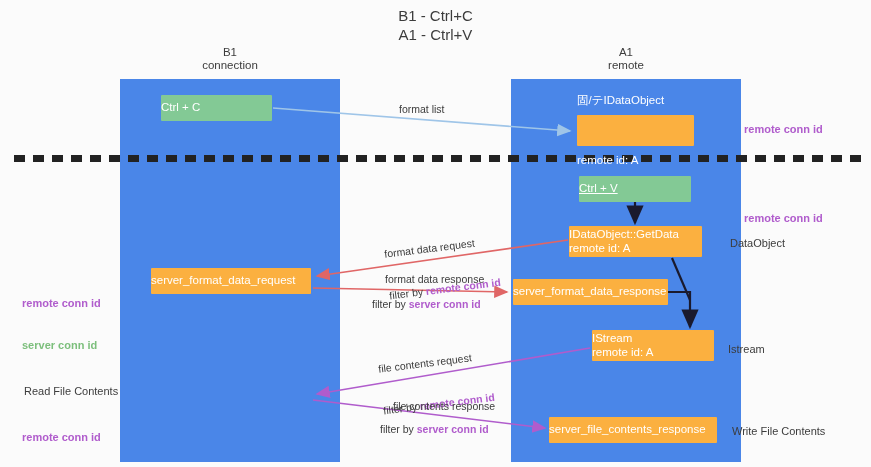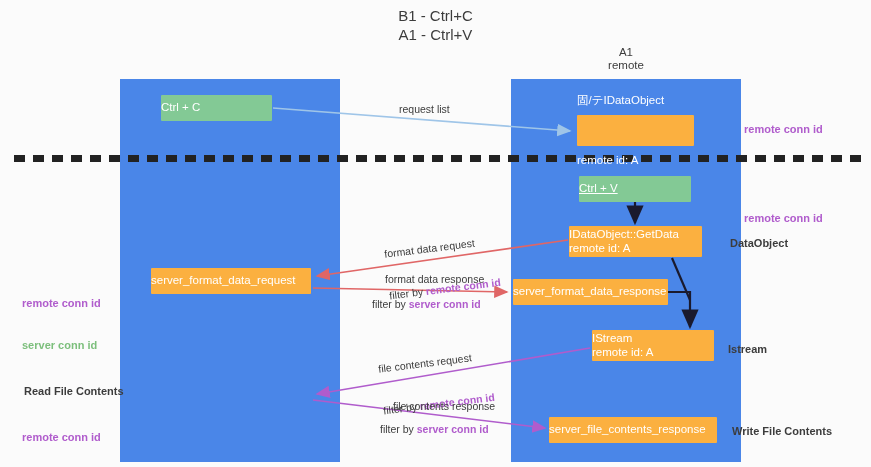--- a/index.html
+++ b/index.html
@@ -67,21 +67,21 @@
   #n-sfdreq  {left:151px;top:268px;width:160px;height:26px;}
   #n-sfdres  {left:513px;top:279px;width:155px;height:26px;}
   #n-istream {left:592px;top:330px;width:122px;height:31px;}
   #n-sfcreq  {left:151px;top:384px;width:160px;height:26px;}
   #n-sfcres  {left:549px;top:417px;width:168px;height:26px;}
 
   
   .ann{font-size:11px;line-height:14px;white-space:pre;}
   .purple{color:#b05ccc;font-weight:bold;}
   .greenid{color:#7cbf7c;font-weight:bold;}
-  .plain{color:#3c3c3c;font-weight:bold;}
+  .plain{color:#3c3c3c;}
 
   #lg-r1{left:744px;top:122px;}
   #lg-r2{left:744px;top:211px;}
   #lg-dataobject{left:730px;top:236px;color:#3c3c3c;}
   #lg-istream{left:728px;top:342px;color:#3c3c3c;}
   #lg-writefile{left:732px;top:424px;color:#3c3c3c;}
 
   #lg-l1{left:22px;top:268px;}
   #lg-read{left:24px;top:384px;color:#3c3c3c;}
   #lg-l2{left:22px;top:402px;}
@@ -106,20 +106,22 @@
   svg#wires{position:absolute;left:0;top:0;width:871px;height:467px;pointer-events:none;}
 </style>
 </head>
 <body>
 
 <div id="stage">
 
   <div class="abs" id="title">B1 - Ctrl+C
 A1 - Ctrl+V</div>
 
+  <div class="abs col-head" id="head-b1">B1
+connection</div>
   <div class="abs col-head" id="head-a1">A1
 remote</div>
 
   <div class="abs band" id="band-b1"></div>
   <div class="abs band" id="band-a1"></div>
 
   <svg id="wires" viewBox="0 0 871 467">
     <defs>
       <marker id="ah-blue" markerWidth="9" markerHeight="9" refX="8" refY="4.5" orient="auto">
         <path d="M0,0.6 L9,4.5 L0,8.4 z" fill="#9fc5e8"></path>
@@ -183,21 +185,21 @@
   <div class="abs node orange" id="n-istream">
     <span>IStream</span>
     <span class="l2">remote id: A</span>
   </div>
 
 
   <div class="abs node orange" id="n-sfcres">
     <span>server_file_contents_response</span>
   </div>
 
-  <div class="abs edge-label" id="el-formatlist">request list</div>
+  <div class="abs edge-label" id="el-formatlist">format list</div>
 
   <div class="abs edge-label" id="el-fdreq">
     <div>format data request</div>
     <div><span>filter by </span><span class="hl hl-purple">remote conn id</span></div>
   </div>
 
   <div class="abs edge-label" id="el-fdres">format data response</div>
   <div class="abs edge-label" id="el-fdres-2"><span>filter by </span><span class="hl hl-purple">server conn id</span></div>
 
   <div class="abs edge-label" id="el-fcreq">

